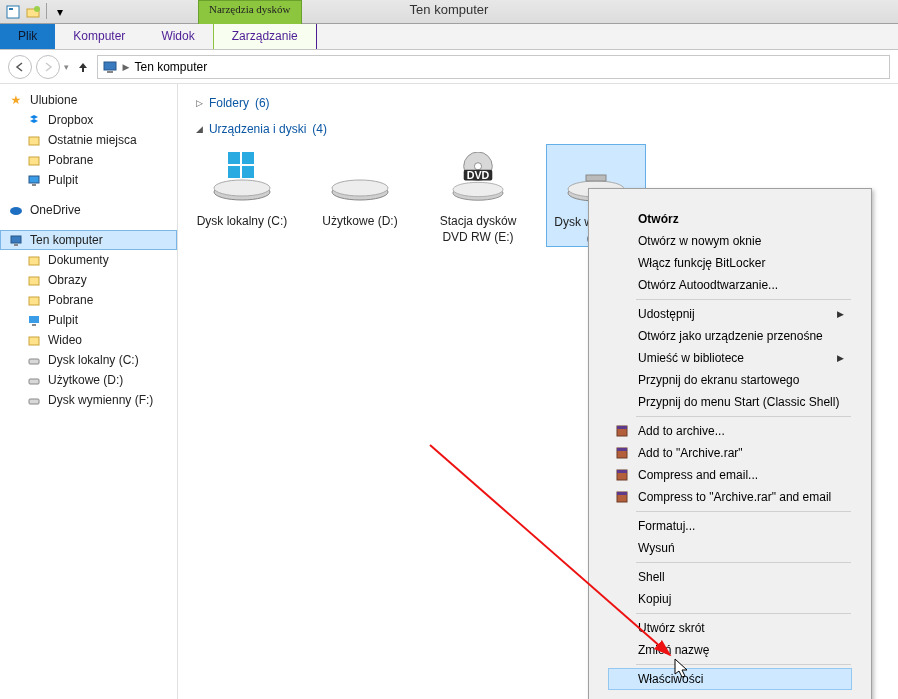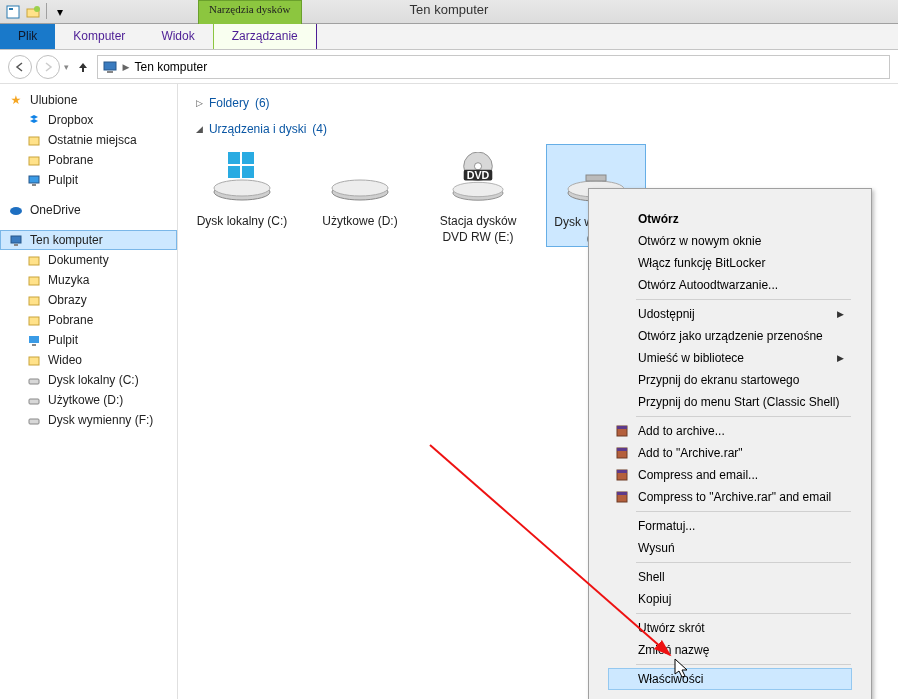--- a/index.html
+++ b/index.html
@@ -181,28 +181,20 @@
           </span>
         <span>Ten komputer</span>
       </div>
       <div class="tree-child">
           <span class="ico">
             <svg width="14" height="14">
               <rect x="2" y="4" width="10" height="8" fill="#ffe28a" stroke="#c9a33a"></rect>
             </svg>
           </span>
           <span>Dokumenty</span>
-        </div>
-      <div class="tree-child">
-          <span class="ico">
-            <svg width="14" height="14">
-              <rect x="2" y="4" width="10" height="8" fill="#ffe28a" stroke="#c9a33a"></rect>
-            </svg>
-          </span>
-          <span>Muzyka</span>
         </div>
       <div class="tree-child">
           <span class="ico">
             <svg width="14" height="14">
               <rect x="2" y="4" width="10" height="8" fill="#ffe28a" stroke="#c9a33a"></rect>
             </svg>
           </span>
           <span>Obrazy</span>
         </div>
       <div class="tree-child">

